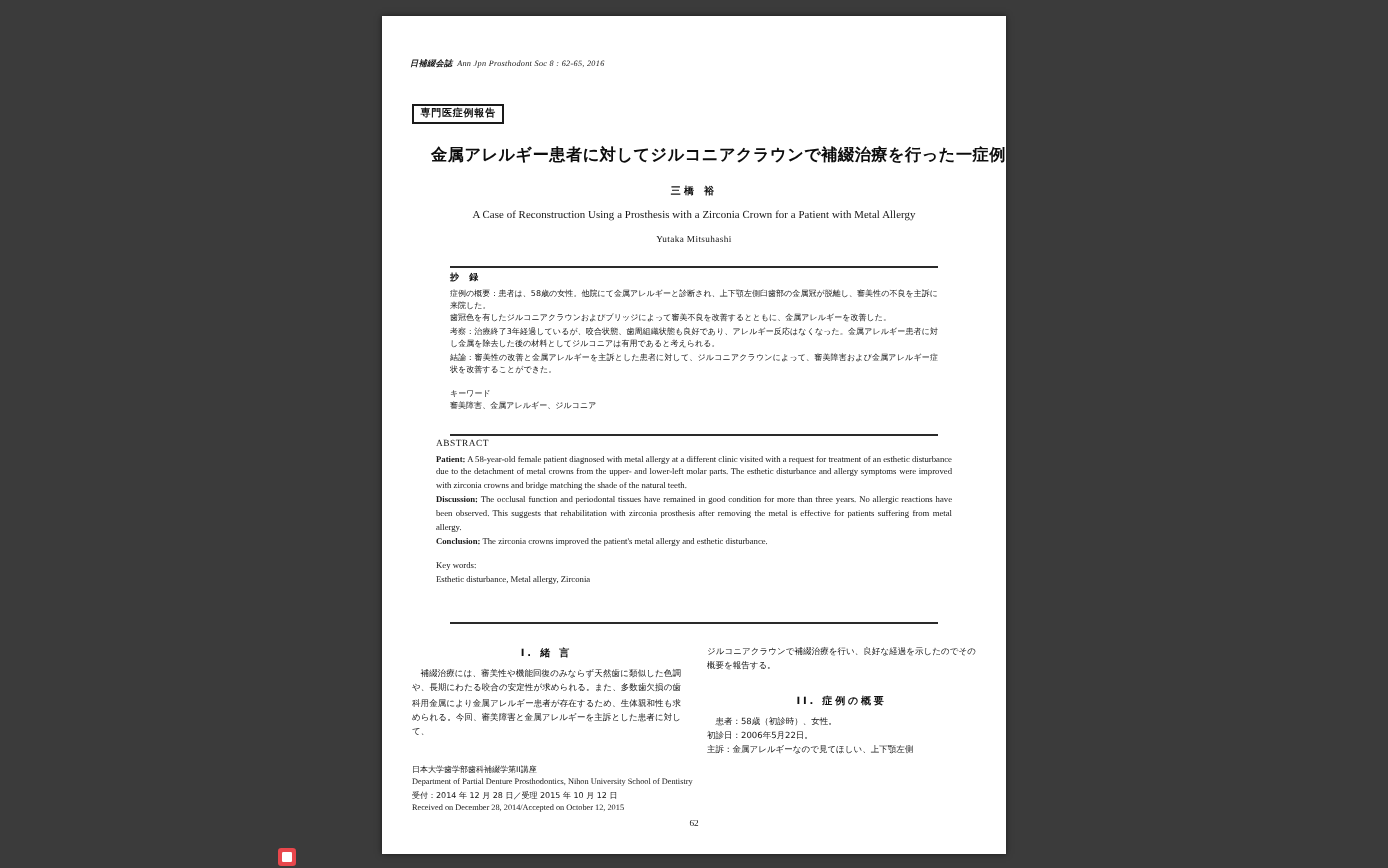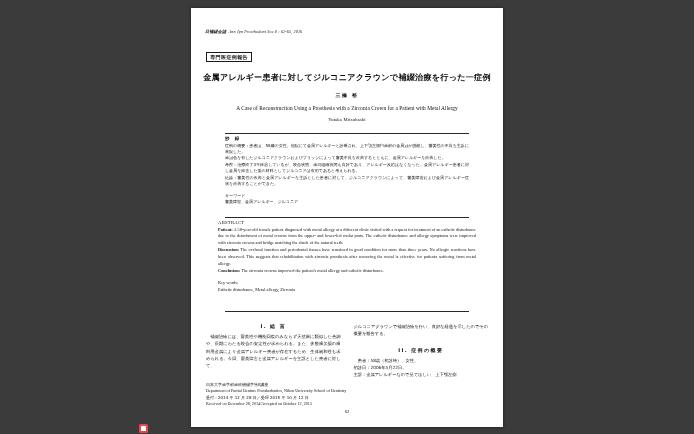--- a/index.html
+++ b/index.html
@@ -65,21 +65,21 @@
     color: #111;
     line-height: 1;
   }
 
   
   .title-jp {
     position: absolute;
     left: 0;
     right: 0;
     top: 64px;
-    text-align: center;
+    text-align: right;
     font-family: "DejaVu Sans", sans-serif;
     font-weight: bold;
     font-size: 8.1px;
     letter-spacing: 0.25px;
     color: #0d0d0d;
   }
   .author-jp {
     position: absolute;
     left: 0;
     right: 0;

